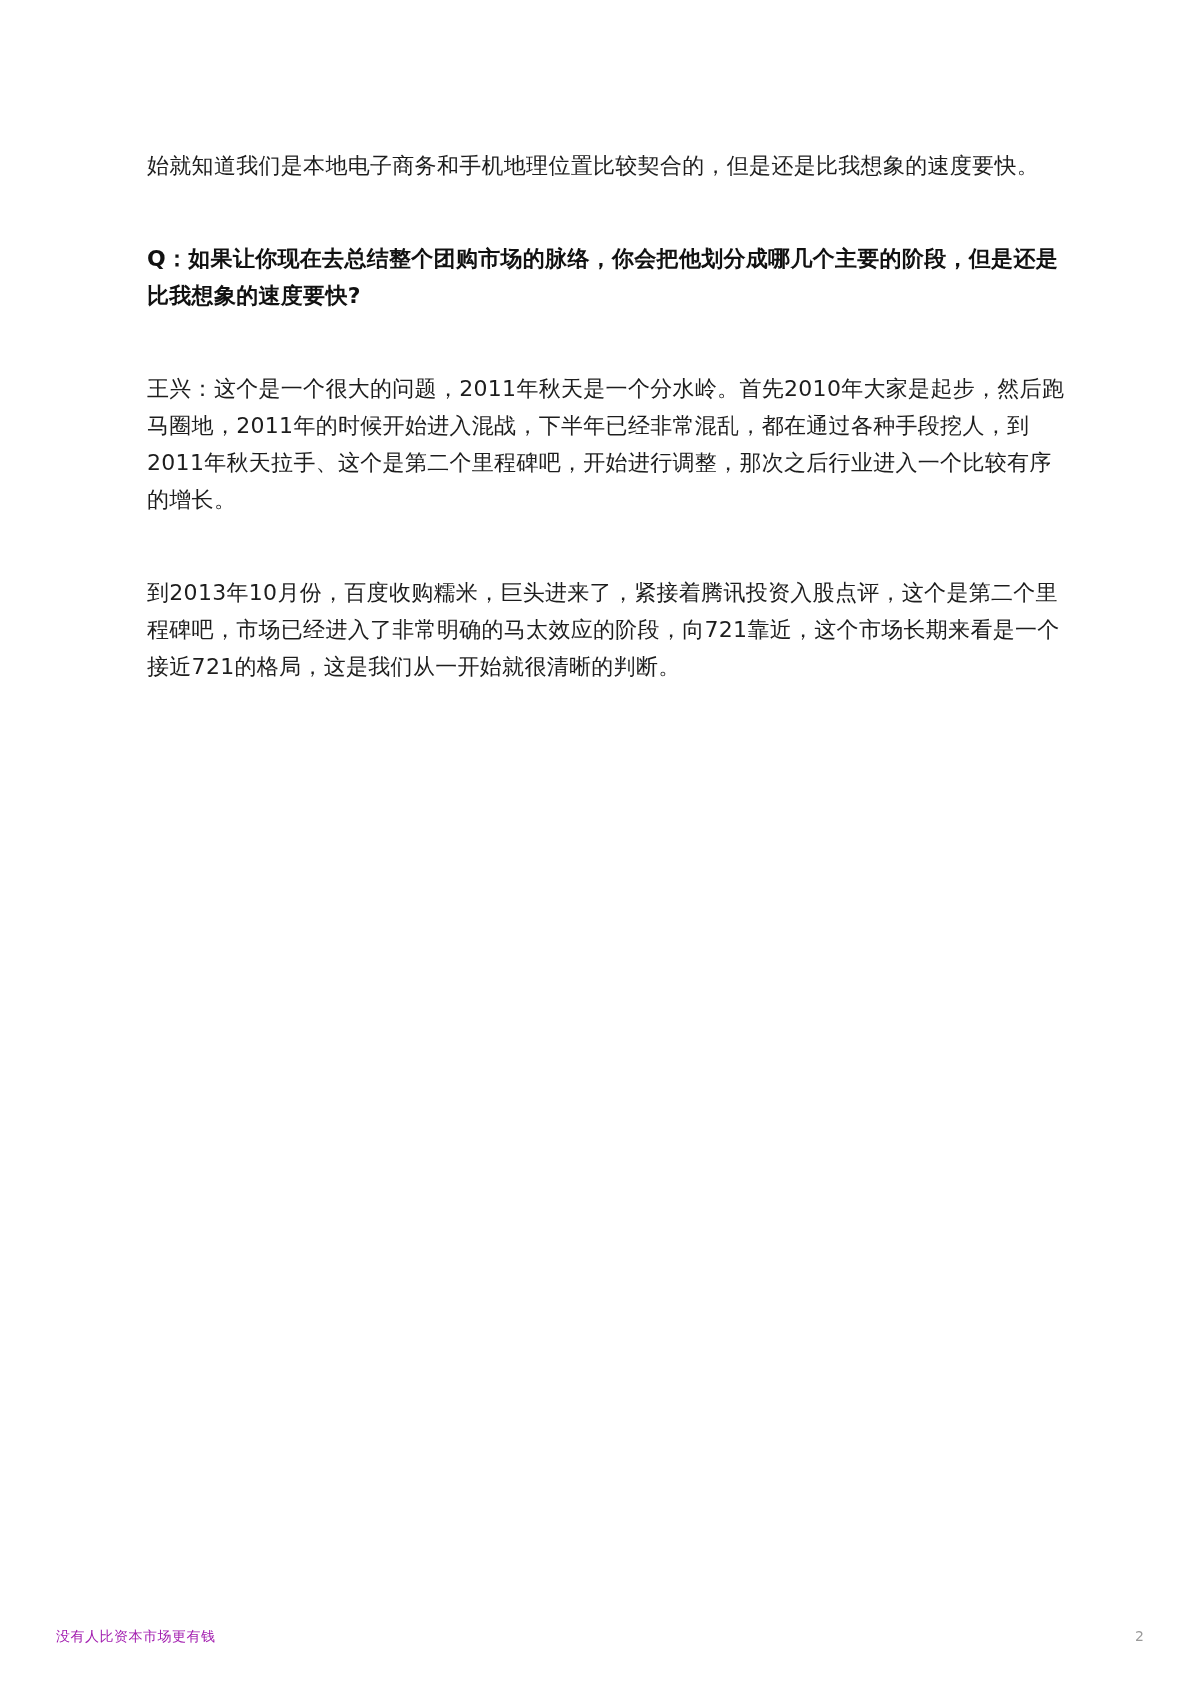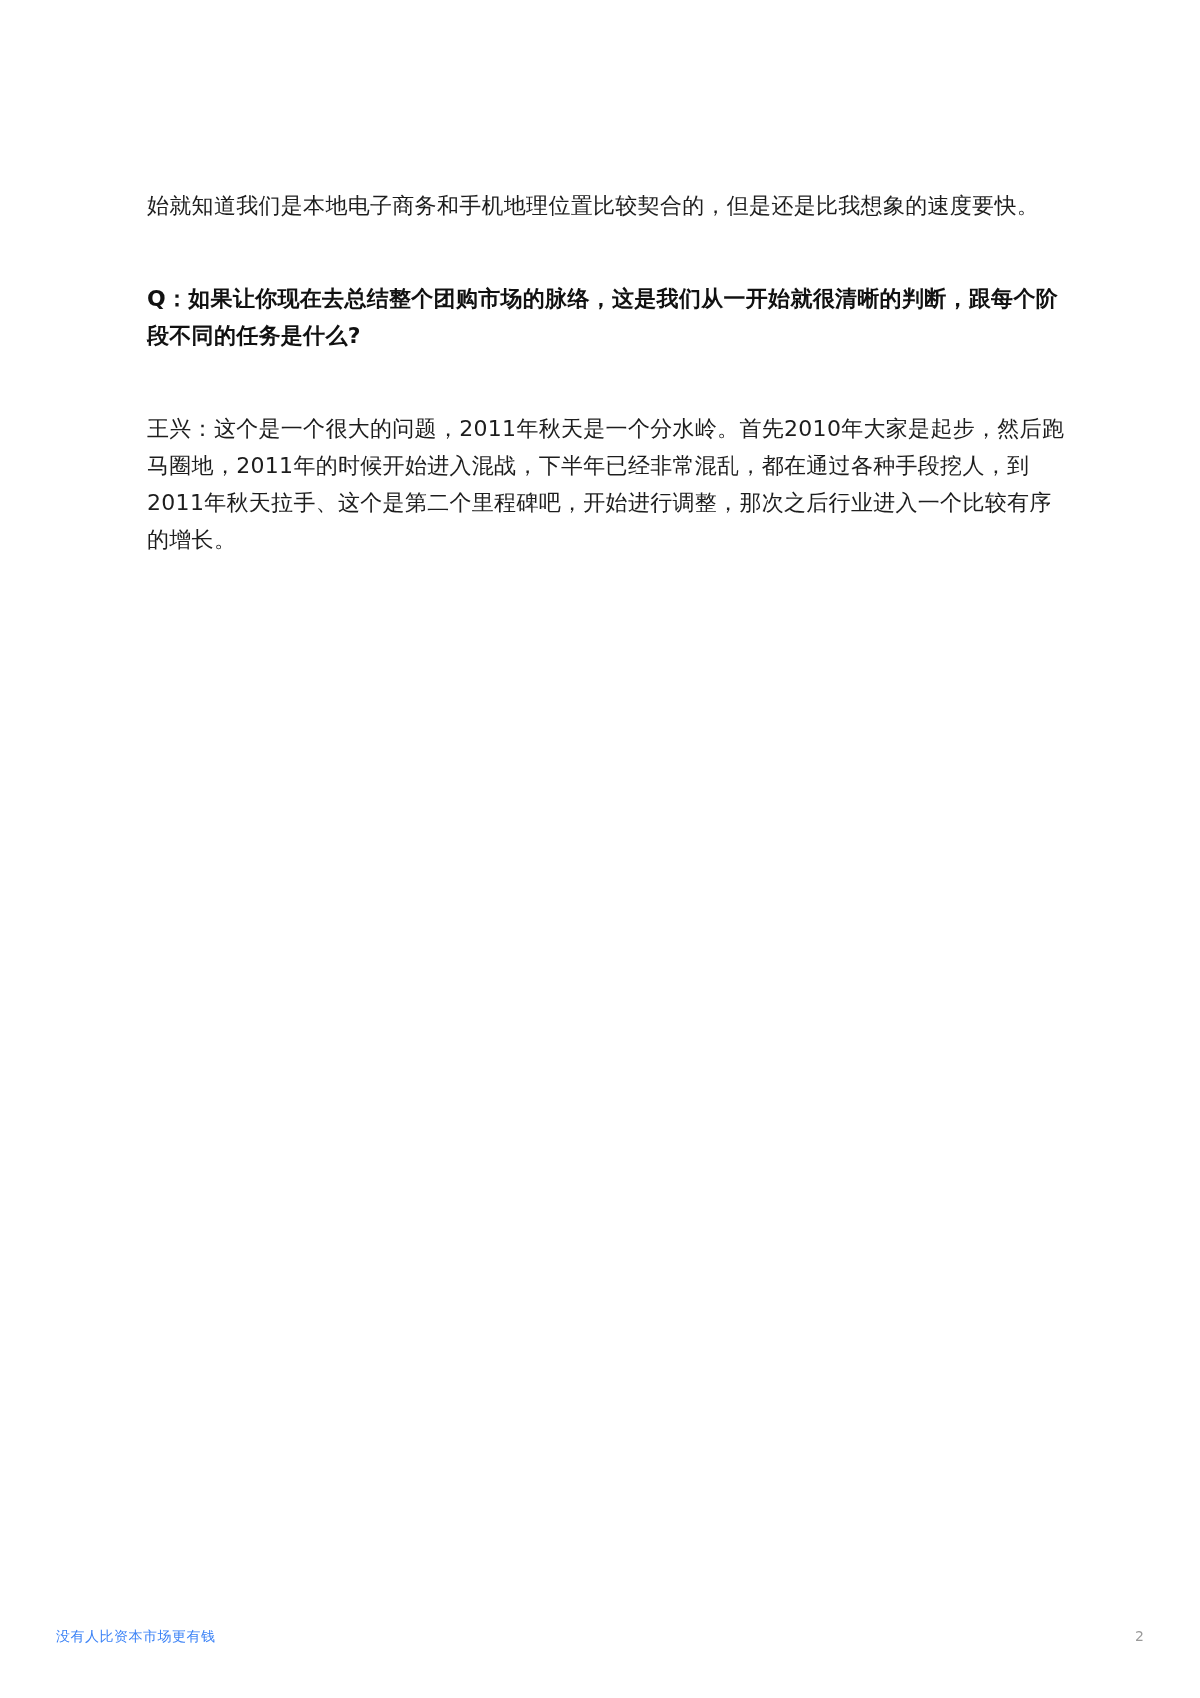--- a/index.html
+++ b/index.html
@@ -19,55 +19,55 @@
       position: absolute;
       left: 0; top: 0;
       width: 1200px;
       height: 1698px;
     }
     .content {
       position: absolute;
       left: 147px;
       top: 147px;
       width: 920px;
-      margin-top: 40px;
     }
     .para {
       margin: 0;
       font-size: 22px;
       line-height: 37px;
       letter-spacing: 0.3px;
       color: #1d1d1d;
     }
     .para + .para { margin-top: 56px; }
     .para.question {
       font-weight: bold;
       color: #111111;
     }
     .footer-left {
       position: absolute;
       left: 56px;
       top: 1628px;
       font-size: 14px;
-      color: #3b82f6;
+      color: #a21caf;
       letter-spacing: 0.5px;
     }
     .footer-right {
       position: absolute;
       right: 56px;
       top: 1628px;
       font-size: 14px;
       color: #9a9a9a;
     }
   </style>
 </head>
 <body>
 
 <div class="page">
   <div class="content">
     <p class="para">始就知道我们是本地电子商务和手机地理位置比较契合的，但是还是比我想象的速度要快。</p>
-    <p class="para question">Q：如果让你现在去总结整个团购市场的脉络，这是我们从一开始就很清晰的判断，跟每个阶段不同的任务是什么?</p>
+    <p class="para question">Q：如果让你现在去总结整个团购市场的脉络，你会把他划分成哪几个主要的阶段，但是还是比我想象的速度要快?</p>
     <p class="para">王兴：这个是一个很大的问题，2011年秋天是一个分水岭。首先2010年大家是起步，然后跑马圈地，2011年的时候开始进入混战，下半年已经非常混乱，都在通过各种手段挖人，到2011年秋天拉手、这个是第二个里程碑吧，开始进行调整，那次之后行业进入一个比较有序的增长。</p>
+    <p class="para">到2013年10月份，百度收购糯米，巨头进来了，紧接着腾讯投资入股点评，这个是第二个里程碑吧，市场已经进入了非常明确的马太效应的阶段，向721靠近，这个市场长期来看是一个接近721的格局，这是我们从一开始就很清晰的判断。</p>
   </div>
 
   <div class="footer-left">没有人比资本市场更有钱</div>
   <div class="footer-right">2</div>
 </div>
 
 </body></html>

